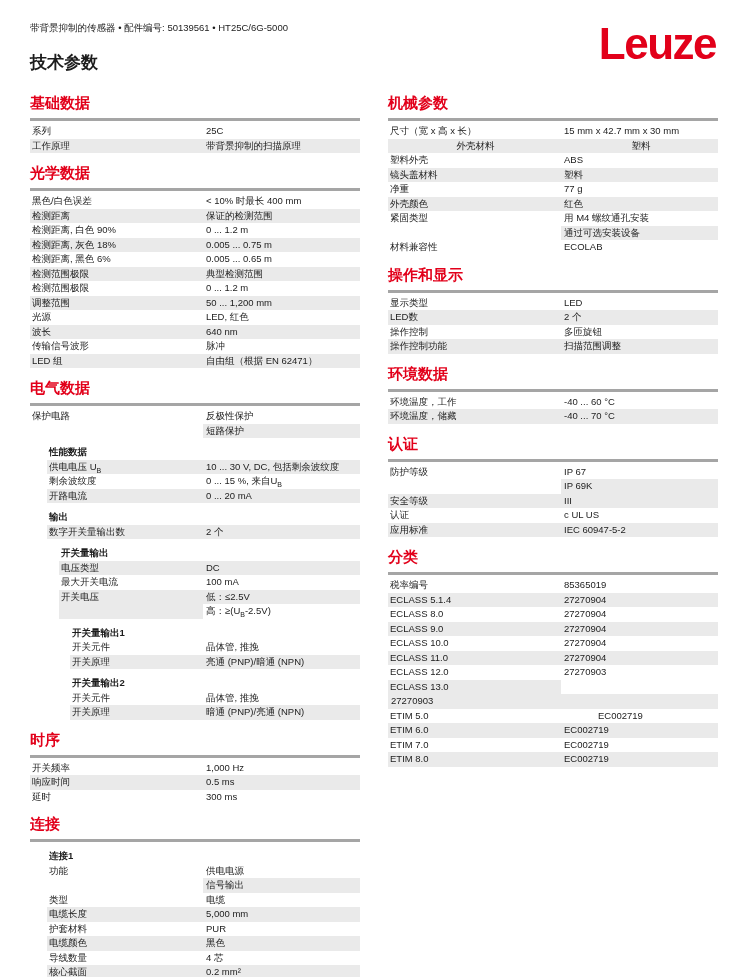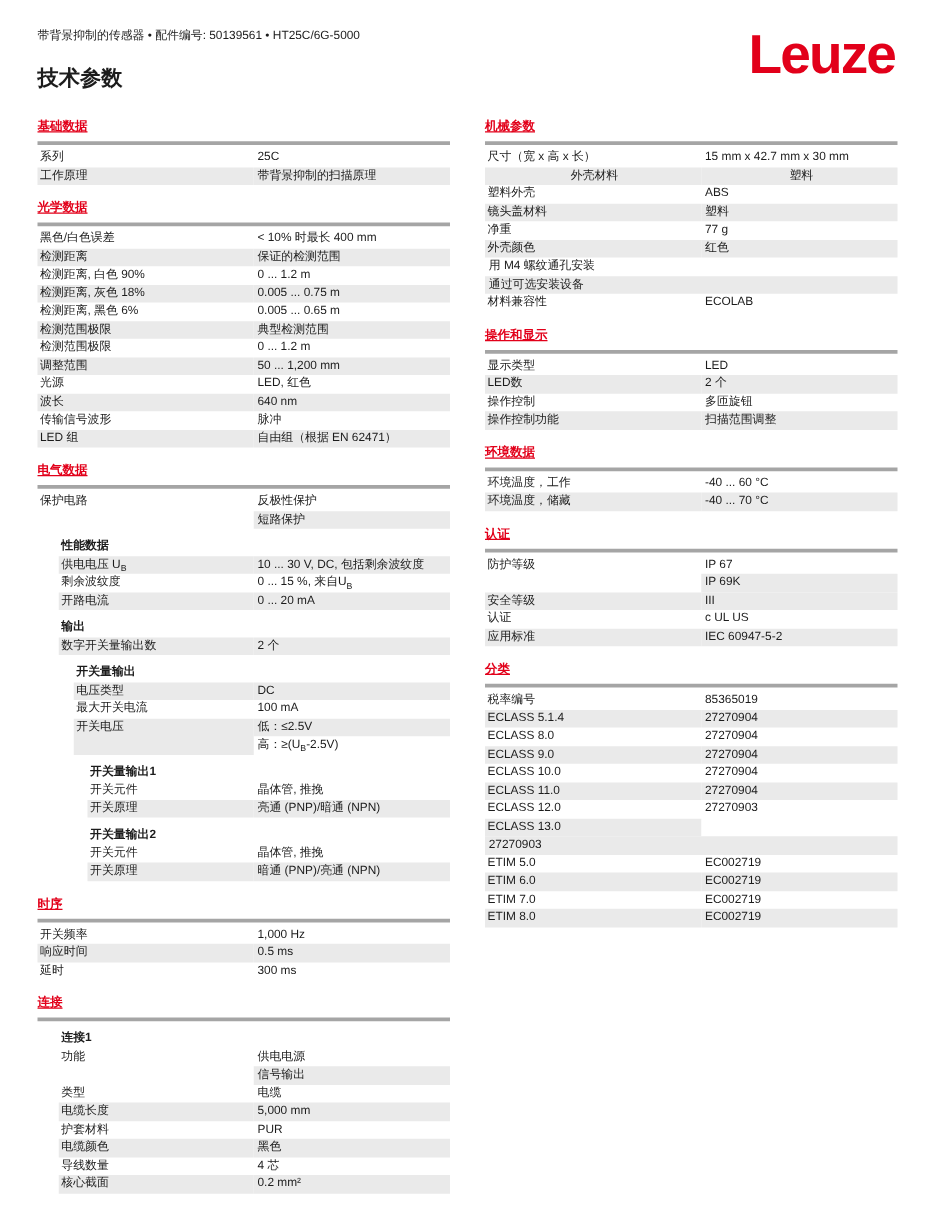--- a/index.html
+++ b/index.html
@@ -6,21 +6,21 @@
   .page{position:relative;width:748px;height:977px;background:#fff;overflow:hidden;
         font-family:"Liberation Sans","DejaVu Sans",sans-serif;color:#1c1c1c;}
   .inner{padding:22px 30px 0 30px;}
   .meta{font-size:9.5px;color:#1c1c1c;}
   .page-title{font-size:17px;font-weight:bold;margin-top:16px;}
   .logo{position:absolute;top:22px;right:32px;font-size:44px;font-weight:bold;
         color:#e2001a;letter-spacing:-1.5px;line-height:1;}
   .cols{display:flex;gap:28px;margin-top:20px;align-items:flex-start;}
   .col{flex:1;min-width:0;}
   .section{margin-bottom:11px;}
-  .sec-title{color:#e2001a;font-weight:bold;font-size:10px;margin-bottom:5px;text-decoration:underline;}
+  .sec-title{color:#e2001a;font-weight:bold;font-size:15px;margin-bottom:5px;}
   .sec-rule{height:3px;background:#a5a5a5;margin-bottom:3px;}
   .spec-row{display:flex;align-items:stretch;}
   .spec-label{flex:none;font-size:9.5px;line-height:14.5px;padding-left:2px;box-sizing:border-box;}
   .spec-values{flex:1;min-width:0;}
   .spec-value{font-size:9.5px;line-height:14.5px;padding-left:3px;}
   .shaded{background:#eaeaea;}
   .spec-sub{font-weight:bold;font-size:9.5px;line-height:14.5px;margin-top:7px;padding-left:2px;}
   sub{font-size:7px;line-height:0;}
 </style>
 </head>
@@ -313,20 +313,21 @@
                 <div class="spec-value">77 g</div>
               </div>
             </div>
             <div class="spec-row" style="margin-left: 0px;">
               <div class="spec-label shaded" style="width: 173px;">外壳颜色</div>
               <div class="spec-values">
                 <div class="spec-value shaded">红色</div>
               </div>
             </div>
             <div class="spec-row" style="margin-left: 0px;">
+              <div class="spec-label" style="width: 173px;">紧固类型</div>
               <div class="spec-values">
                 <div class="spec-value">用 M4 螺纹通孔安装</div>
                 <div class="spec-value shaded">通过可选安装设备</div>
               </div>
             </div>
             <div class="spec-row" style="margin-left: 0px;">
               <div class="spec-label" style="width: 173px;">材料兼容性</div>
               <div class="spec-values">
                 <div class="spec-value">ECOLAB</div>
               </div>
@@ -449,21 +450,21 @@
               <div class="spec-values">
                 <div class="spec-value">27270903</div>
               </div>
             </div>
             <div class="spec-row" style="margin-left: 0px; flex-direction: column;">
               <div class="spec-label shaded" style="width: 173px;">ECLASS 13.0</div>
               <div class="spec-values">
                 <div class="spec-value shaded">27270903</div>
               </div>
             </div>
-            <div class="spec-row" style="margin-left: 0px;">
+            <div class="spec-row" style="margin-left: 0px; gap: 34px;">
               <div class="spec-label" style="width: 173px;">ETIM 5.0</div>
               <div class="spec-values">
                 <div class="spec-value">EC002719</div>
               </div>
             </div>
             <div class="spec-row" style="margin-left: 0px;">
               <div class="spec-label shaded" style="width: 173px;">ETIM 6.0</div>
               <div class="spec-values">
                 <div class="spec-value shaded">EC002719</div>
               </div>

